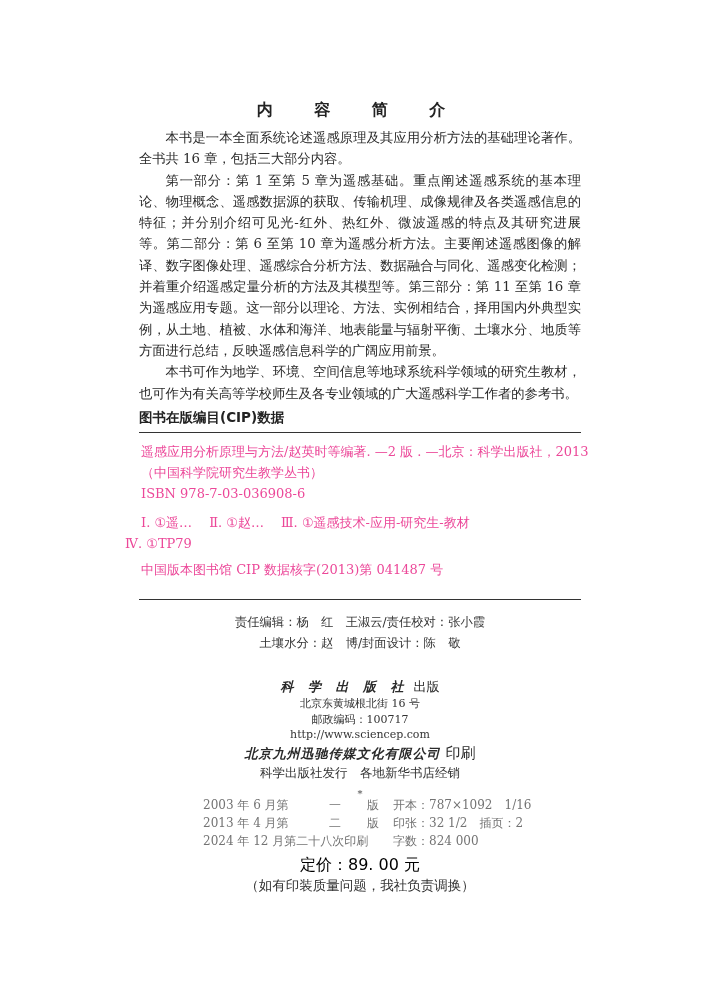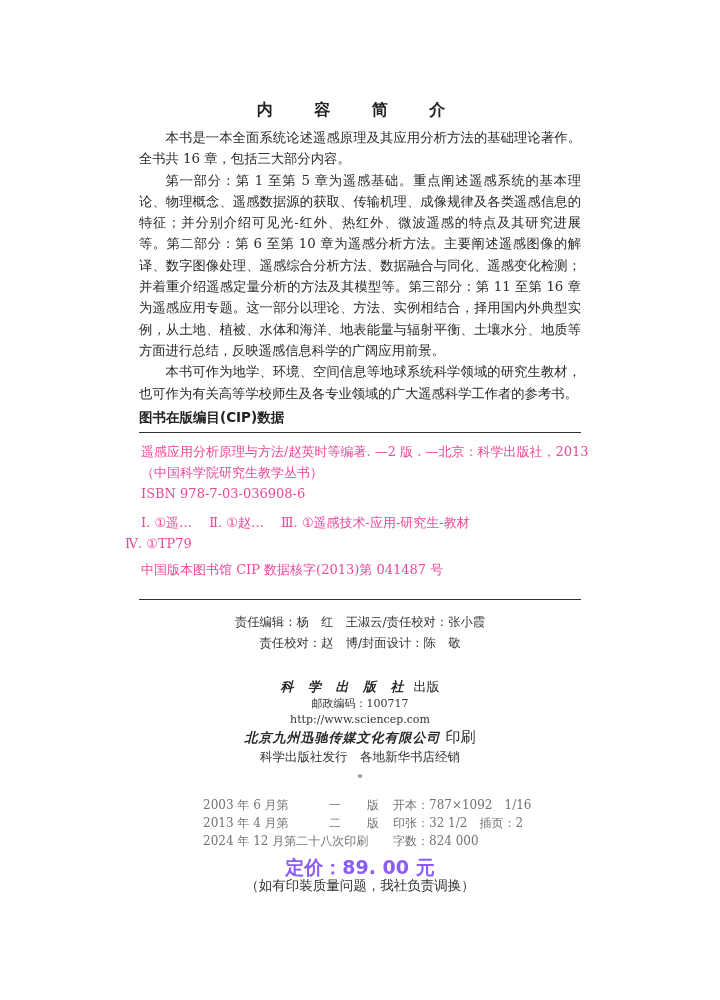--- a/index.html
+++ b/index.html
@@ -21,21 +21,21 @@
   .pub-name { font-size: 13px; font-weight: bold; letter-spacing: 5px; font-style: italic; }
   .pub-small { font-size: 11px; line-height: 15.5px; color: #333; }
   .printer { font-size: 13px; font-weight: bold; font-style: italic; letter-spacing: 1px; }
   .dist { font-size: 12.5px; color: #333; font-family: "DejaVu Sans", sans-serif; }
   .edtable { left: 203px; font-size: 12px; color: #737373; }
   .edtable .row { height: 18px; line-height: 18px; white-space: nowrap; display: flex; }
   .edtable .c1 { width: 100px; }
   .edtable .c2 { width: 64px; text-align: center; }
   .edtable .c3 { width: 26px; }
   .edtable .c4 { }
-  .price { font-size: 19px; font-weight: bold; font-family: "DejaVu Sans", sans-serif; color: #8b5cf6; }
+  .price { font-size: 16px; font-weight: normal; font-family: "DejaVu Sans", sans-serif; color: #000000; }
   .note { font-size: 13.5px; color: #333; }
 </style>
 </head>
 <body>
 
 <div class="abs title">内 容 简 介</div>
 
 <div class="abs para" style="top:127px;">
   <p>本书是一本全面系统论述遥感原理及其应用分析方法的基础理论著作。全书共 16 章，包括三大部分内容。</p>
   <p>第一部分：第 1 至第 5 章为遥感基础。重点阐述遥感系统的基本理论、物理概念、遥感数据源的获取、传输机理、成像规律及各类遥感信息的特征；并分别介绍可见光-红外、热红外、微波遥感的特点及其研究进展等。第二部分：第 6 至第 10 章为遥感分析方法。主要阐述遥感图像的解译、数字图像处理、遥感综合分析方法、数据融合与同化、遥感变化检测；并着重介绍遥感定量分析的方法及其模型等。第三部分：第 11 至第 16 章为遥感应用专题。这一部分以理论、方法、实例相结合，择用国内外典型实例，从土地、植被、水体和海洋、地表能量与辐射平衡、土壤水分、地质等方面进行总结，反映遥感信息科学的广阔应用前景。</p>
@@ -51,28 +51,29 @@
   <div class="line ind">ISBN 978-7-03-036908-6</div>
   <div class="line ind" style="margin-top:8px;">Ⅰ. ①遥…　 Ⅱ. ①赵…　 Ⅲ. ①遥感技术-应用-研究生-教材</div>
   <div class="line">Ⅳ. ①TP79</div>
   <div class="line ind" style="margin-top:5px;">中国版本图书馆 CIP 数据核字(2013)第 041487 号</div>
 </div>
 
 <div class="abs rule" style="top:599px;"></div>
 
 <div class="abs center credits" style="top:612px;">
   <div>责任编辑：杨　红　王淑云/责任校对：张小霞</div>
-  <div>责任校对：赵　博/封面设计：陈　敬</div>
+  <div>土壤水分：赵　博/封面设计：陈　敬</div>
 </div>
 
 <div class="abs center" style="top:676px;">
   <div style="height:20px;line-height:20px;">
     <span class="pub-name">科 学 出 版 社</span>
     <span style="font-size:13px;">出版</span>
   </div>
+  <div class="pub-small">北京东黄城根北街 16 号</div>
   <div class="pub-small">邮政编码：100717</div>
   <div class="pub-small">http://www.sciencep.com</div>
   <div style="height:20px;line-height:20px;">
     <span class="printer">北京九州迅驰传媒文化有限公司</span>
     <span style="font-size:15px;">印刷</span>
   </div>
   <div class="dist" style="height:20px;line-height:20px;">科学出版社发行　各地新华书店经销</div>
   <div style="font-size:10px;height:14px;line-height:14px;margin-top:4px;color:#444;">*</div>
 </div>
 

